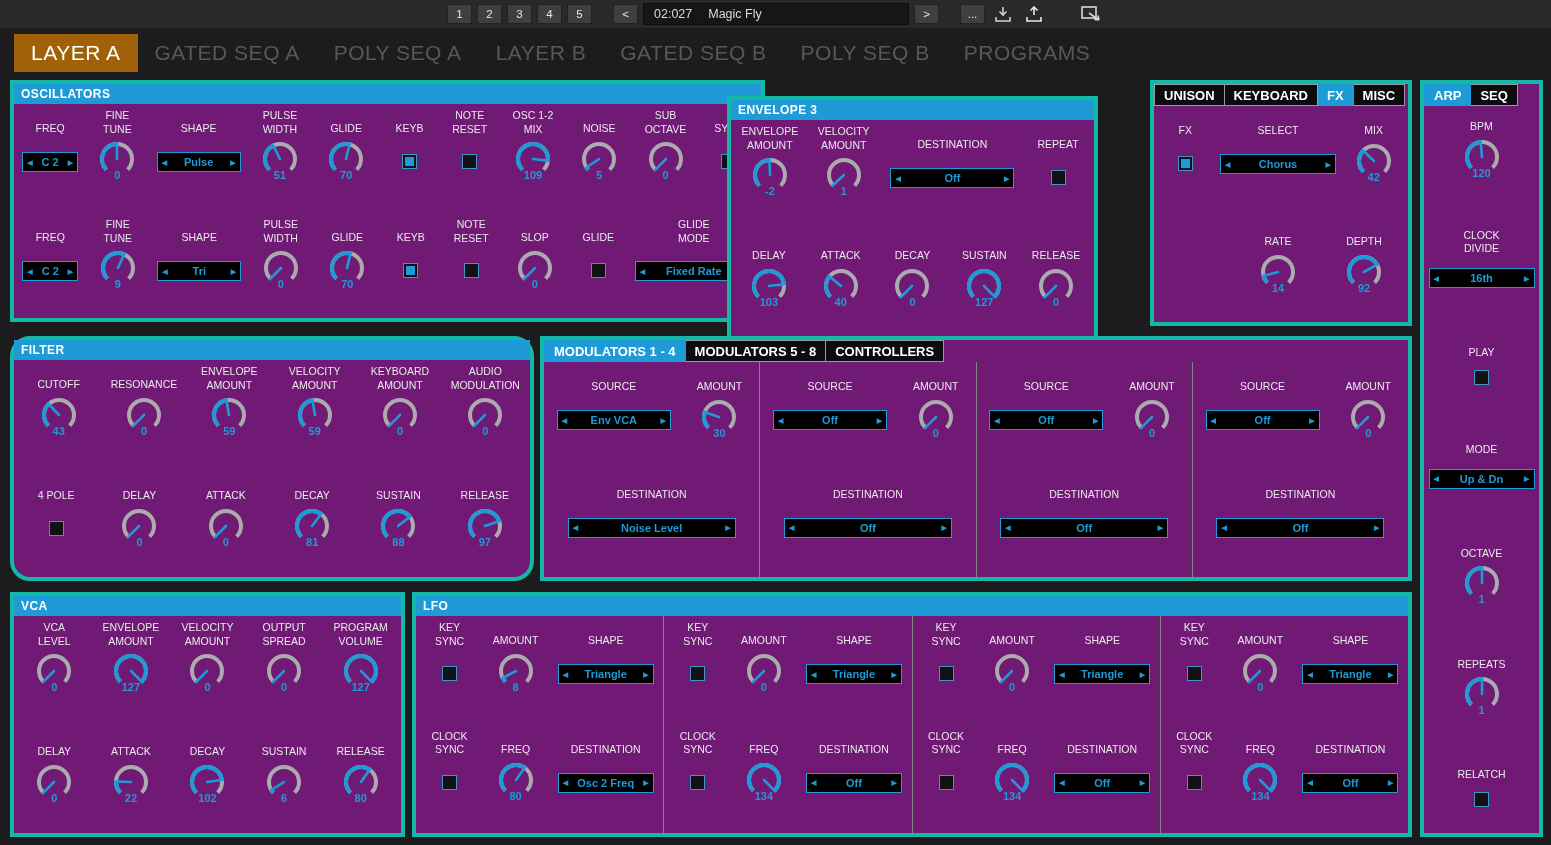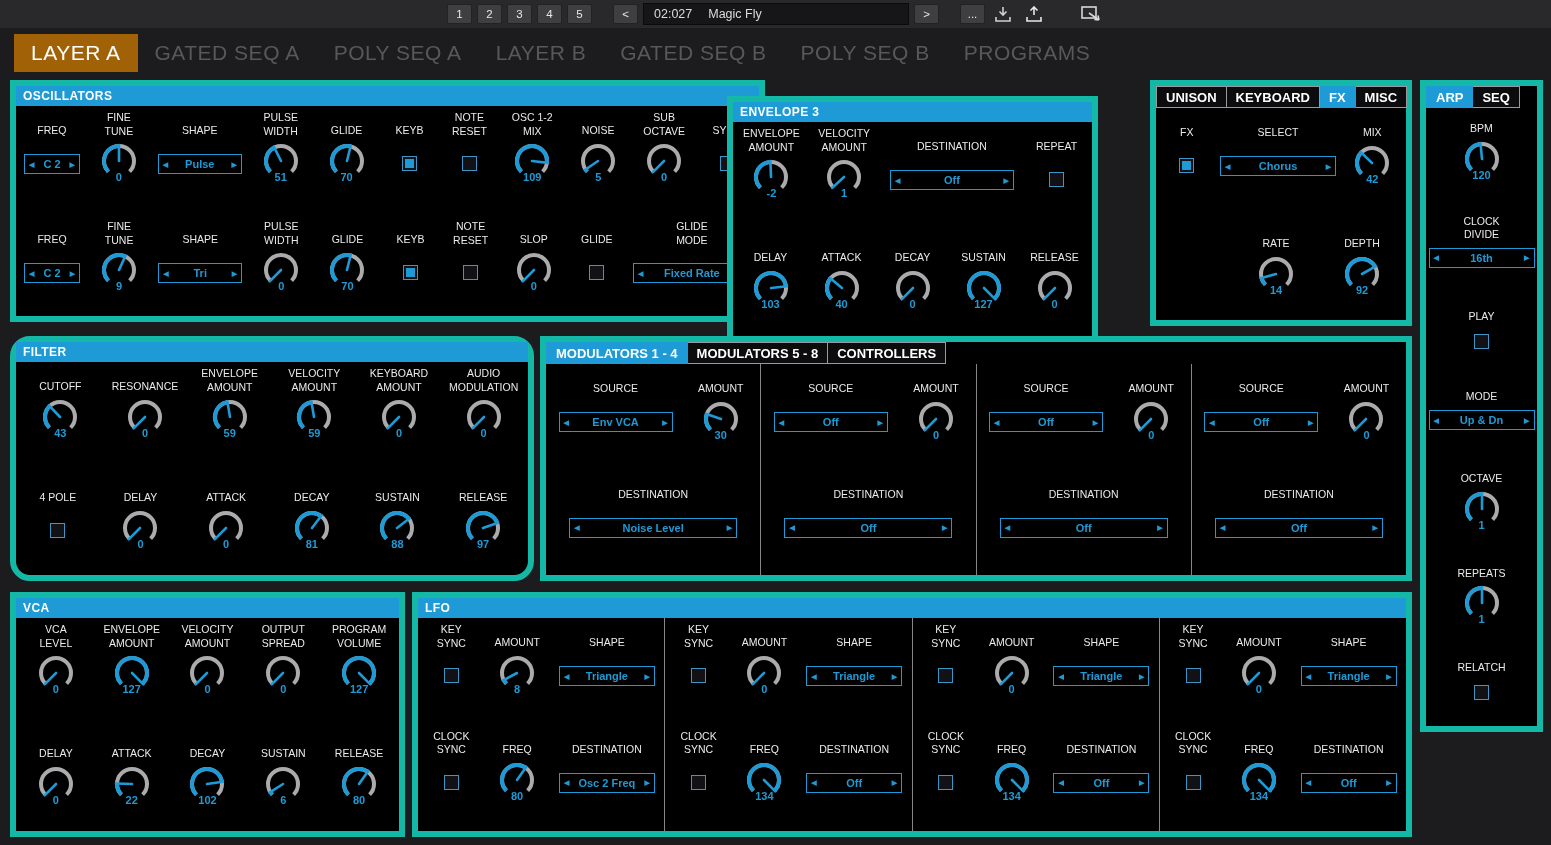--- a/index.html
+++ b/index.html
@@ -19,25 +19,25 @@
   .tico{display:inline-flex;align-items:center;justify-content:center;width:26px;height:22px;cursor:pointer;}
   .tico.gap{margin-left:26px;}
 
   
   .navtabs{position:absolute;top:28px;left:0;right:0;height:50px;display:flex;
            align-items:center;padding-left:14px;}
   .navtab{font-size:21px;color:#58585a;padding:7px 17px;letter-spacing:.5px;cursor:pointer;white-space:nowrap;}
   .navtab.active{color:#ffffff;background:#a16207;}
 
   
-  .panel{position:absolute;background:#000000;border:6px solid #14b8a6;}
+  .panel{position:absolute;background:#701a75;border:4px solid #14b8a6;}
   #p-osc{left:10px;top:80px;width:755px;height:242px;}
   #p-env3{left:727px;top:80px;width:371px;height:310px;margin-top:16px;}
   #p-fx{left:1150px;top:80px;width:262px;height:246px;}
-  #p-arp{left:1420px;top:80px;width:123px;height:652px;}
+  #p-arp{left:1420px;top:80px;width:123px;height:757px;}
   #p-filter{left:10px;top:336px;width:524px;height:245px;border-radius:20px;}
   #p-mod{left:540px;top:336px;width:872px;height:245px;}
   #p-vca{left:10px;top:592px;width:395px;height:245px;}
   #p-lfo{left:412px;top:592px;width:1000px;height:245px;}
 
   .phead{height:20px;background:var(--accent,#1e9ad6);color:#fff;font-size:12px;font-weight:bold;
          line-height:20px;padding-left:7px;letter-spacing:.4px;}
   .ptabs{height:22px;display:flex;align-items:stretch;}
   .ptab{border:1px solid #9a9a9e;border-left-width:0;padding:0 9px;display:flex;align-items:center;
         font-size:13px;font-weight:bold;color:#fff;background:#0c0c0e;cursor:pointer;white-space:nowrap;}
@@ -67,21 +67,21 @@
   
   .slot-strip{display:flex;height:calc(100% - 22px);}
   #p-lfo .slot-strip{height:calc(100% - 20px);}
   .slot{flex:1 1 0;border-left:1px solid #85858a;display:flex;flex-direction:column;min-width:0;}
   .slot:first-child{border-left:0;}
 
   
   .vstack{height:calc(100% - 22px);display:flex;flex-direction:column;justify-content:space-between;
           align-items:center;padding:12px 0 26px;}
   .vstack .ctl{width:112px;}
-  .vstack .sel{margin-top:3px;}
+  .vstack .sel{margin-top:9px;}
   .vstack .chk{margin-top:7px;}
   .vstack .ctl-label{min-height:16px;}
 </style>
 </head>
 <body>
 
 <div class="app">
 
   <div class="topbar">
     <span id="mem-buttons" style="display:inline-flex;gap:5px;">

